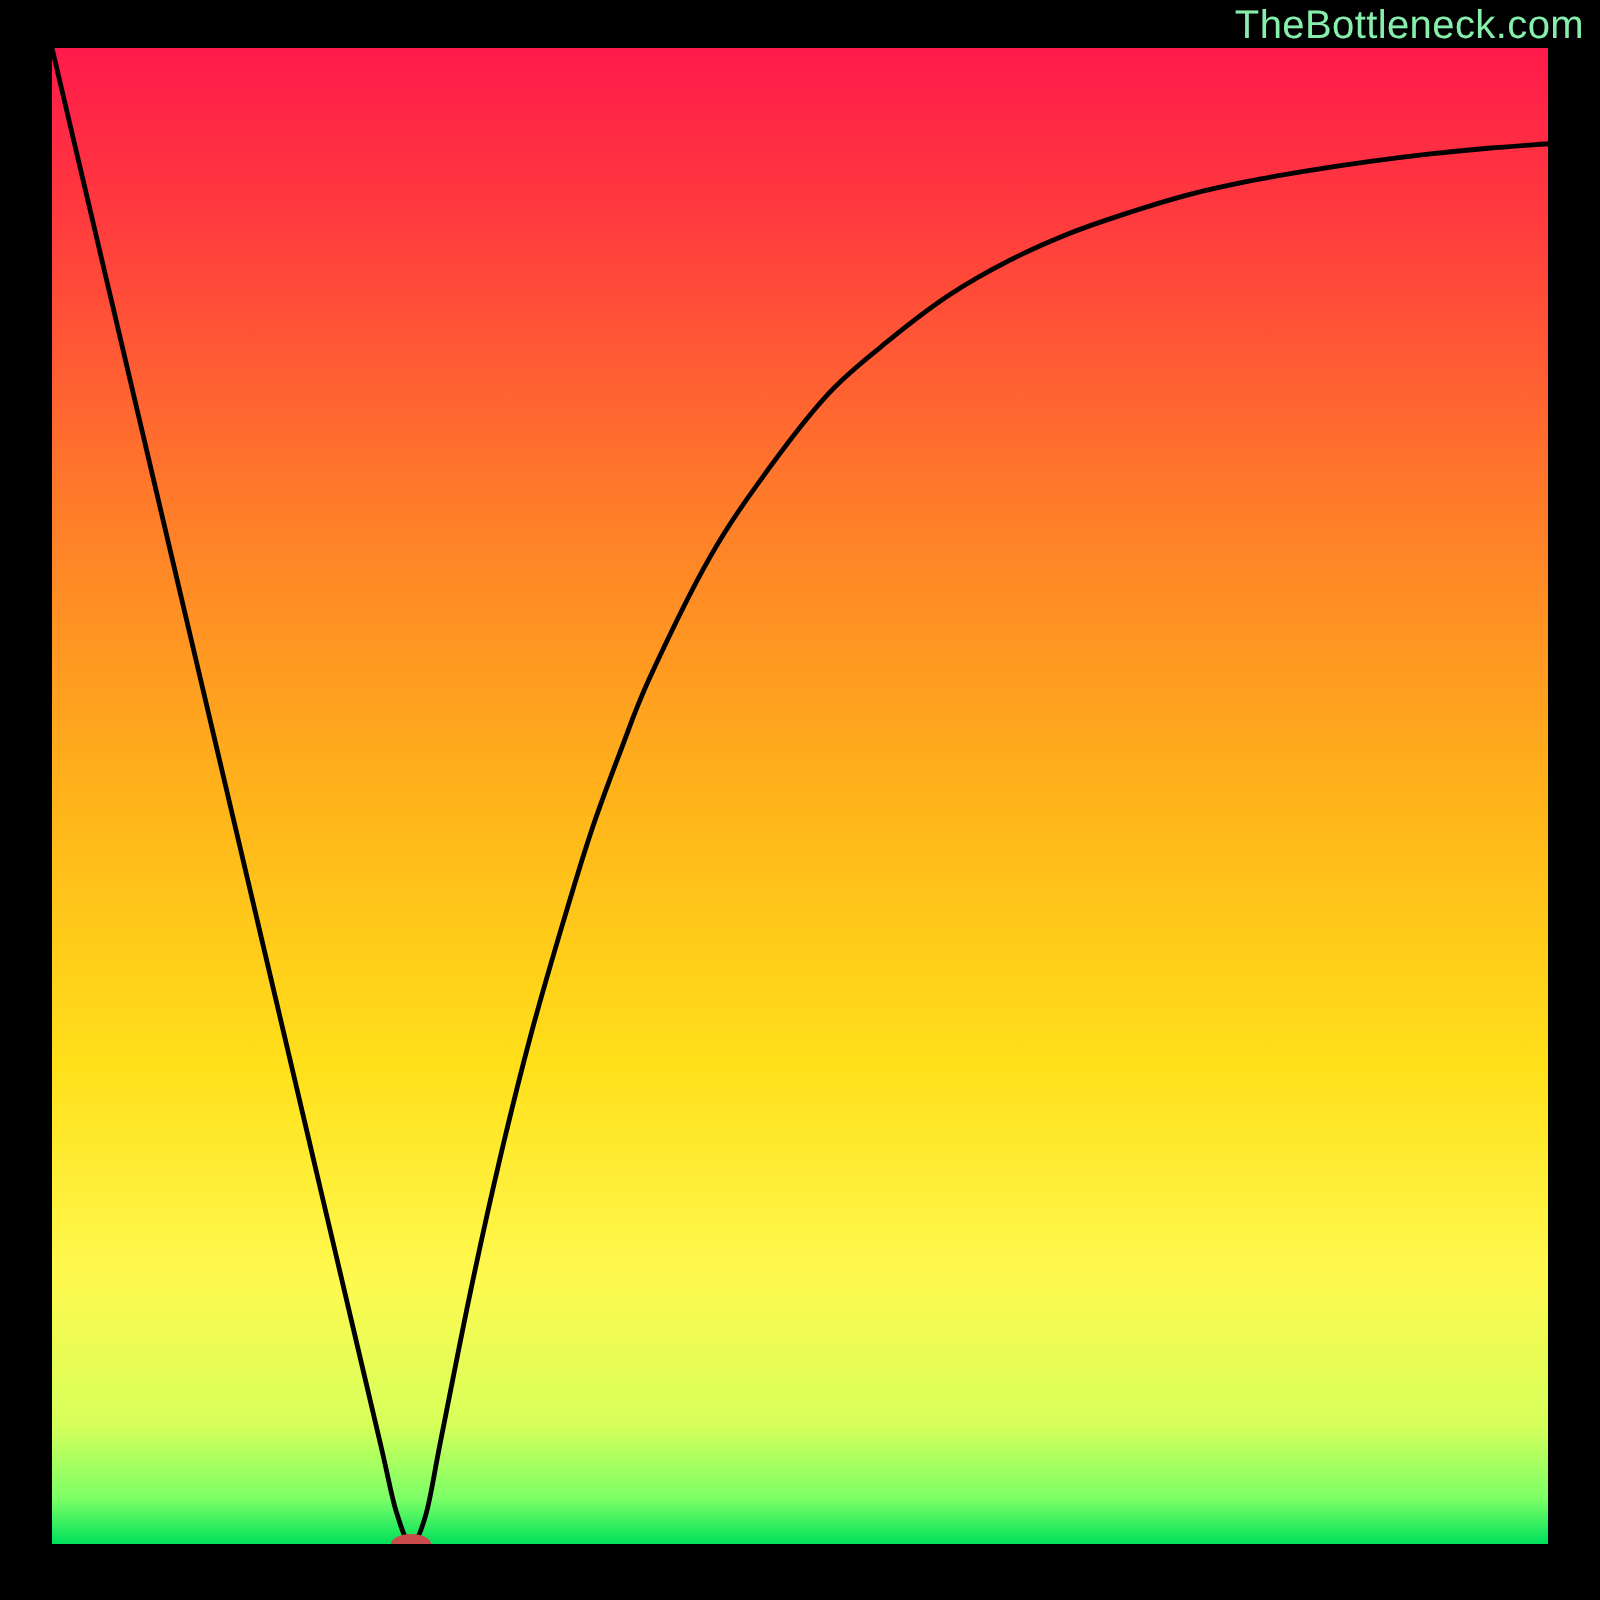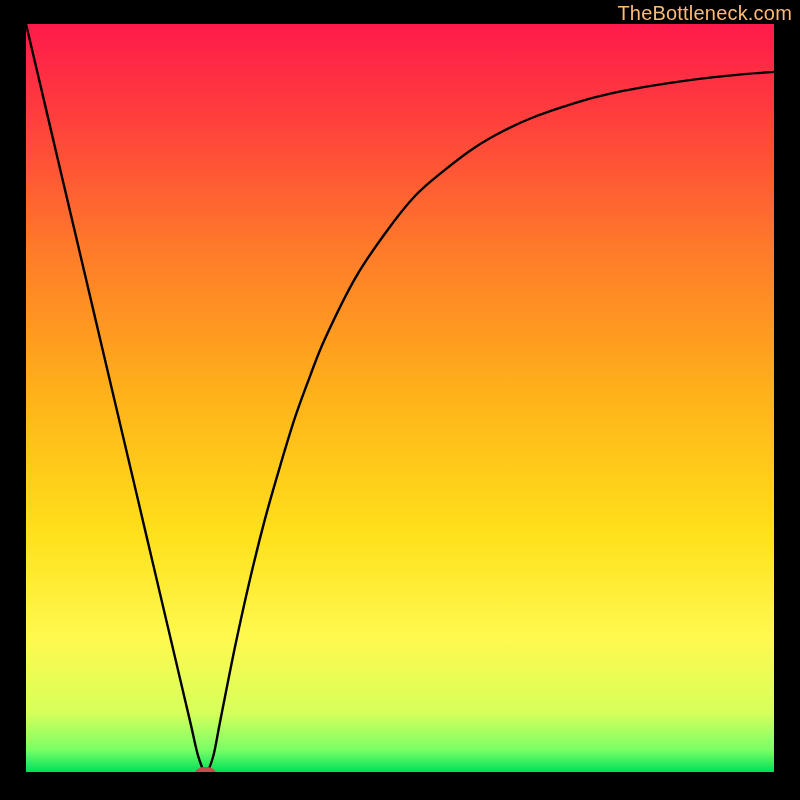--- a/index.html
+++ b/index.html
@@ -21,21 +21,21 @@
     position: absolute;
     left: 26px;
     top: 24px;
     width: 748px;
     height: 748px;
   }
   .watermark {
     position: absolute;
     top: 2px;
     right: 8px;
-    color: #fdba74;
+    color: #86efac;
     font-size: 20px;
     font-weight: 500;
     letter-spacing: 0.2px;
     user-select: none;
   }
 </style>
 </head>
 <body>
 
 <div class="frame">

